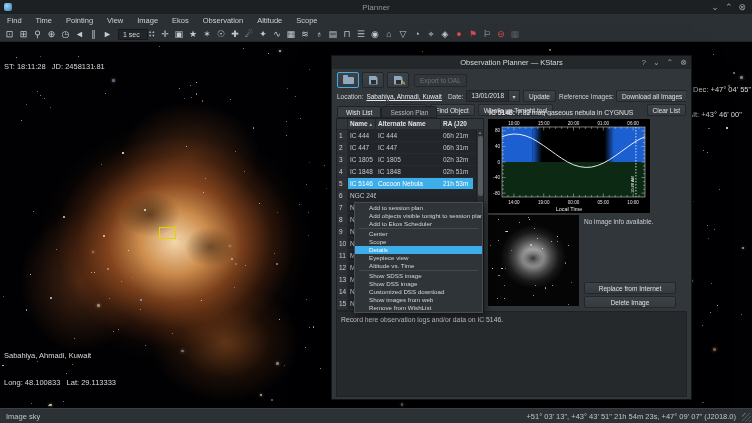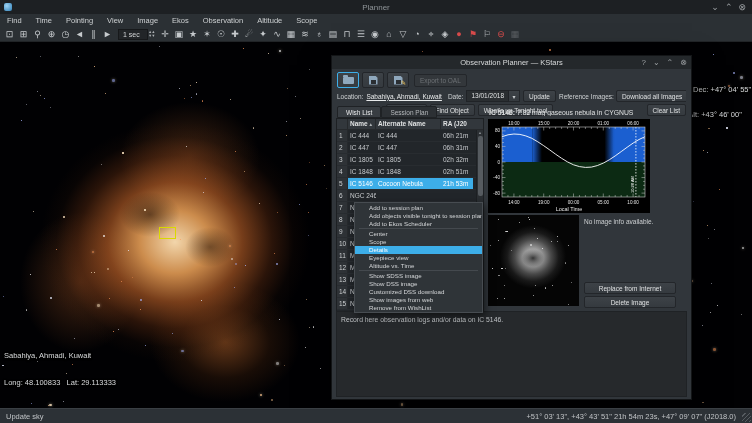--- a/index.html
+++ b/index.html
@@ -439,20 +439,21 @@
         <div class="star" style="left: 567.9px; top: 292.6px; width: 1px; height: 1px; background: rgb(255, 255, 255); opacity: 0.76;"></div>
         <div class="star" style="left: 107.1px; top: 226px; width: 1.6px; height: 1.6px; background: rgb(255, 231, 196); opacity: 0.46;"></div>
         <div class="star" style="left: 172.4px; top: 291.3px; width: 1px; height: 1px; background: rgb(168, 182, 255); opacity: 0.75;"></div>
         <div class="star" style="left: 117.8px; top: 286.6px; width: 1px; height: 1px; background: rgb(232, 236, 255); opacity: 0.74;"></div>
         <div class="star" style="left: 418.8px; top: 152.4px; width: 1px; height: 1px; background: rgb(255, 154, 90); opacity: 0.99;"></div>
         <div class="star" style="left: 422.5px; top: 328.3px; width: 1px; height: 1px; background: rgb(255, 255, 255); opacity: 0.63;"></div>
         <div class="star" style="left: 201.8px; top: 58.1px; width: 1.6px; height: 1.6px; background: rgb(255, 154, 90); opacity: 0.74;"></div>
       </div>
     <div class="fov"></div>
     <div class="skytext st-tl">
+      <div>ST: 18:11:28   JD: 2458131.81</div>
     </div>
     <div class="skytext st-tr">
       <div>nothing</div>
       <div>RA: 21h 54m 18s Dec: +47° 04' 55"</div>
       <div>Az: +58° 08' 55" Alt: +43° 46' 00"</div>
     </div>
     <div class="skytext st-bl">
       <div>Sabahiya, Ahmadi, Kuwait</div>
       <div>Long: 48.100833   Lat: 29.113333</div>
     </div>
@@ -768,17 +769,17 @@
         </div>
     </div>
     <div class="noinfo">No image info available.</div>
     <div class="btn imgbtn" style="top:226px">Replace from Internet</div>
     <div class="btn imgbtn" style="top:240px">Delete Image</div>
 
     <div class="notes">Record here observation logs and/or data on IC 5146.</div>
   </div>
 
   <div class="statusbar">
-    <span class="sb-left">Update sky</span>
+    <span class="sb-left">Image sky</span>
     <span class="sb-right">+51° 03' 13", +43° 43' 51"   21h 54m 23s, +47° 09' 07" (J2018.0)</span>
     <span class="grip"></span>
   </div>
 </div>
 
 </body></html>

